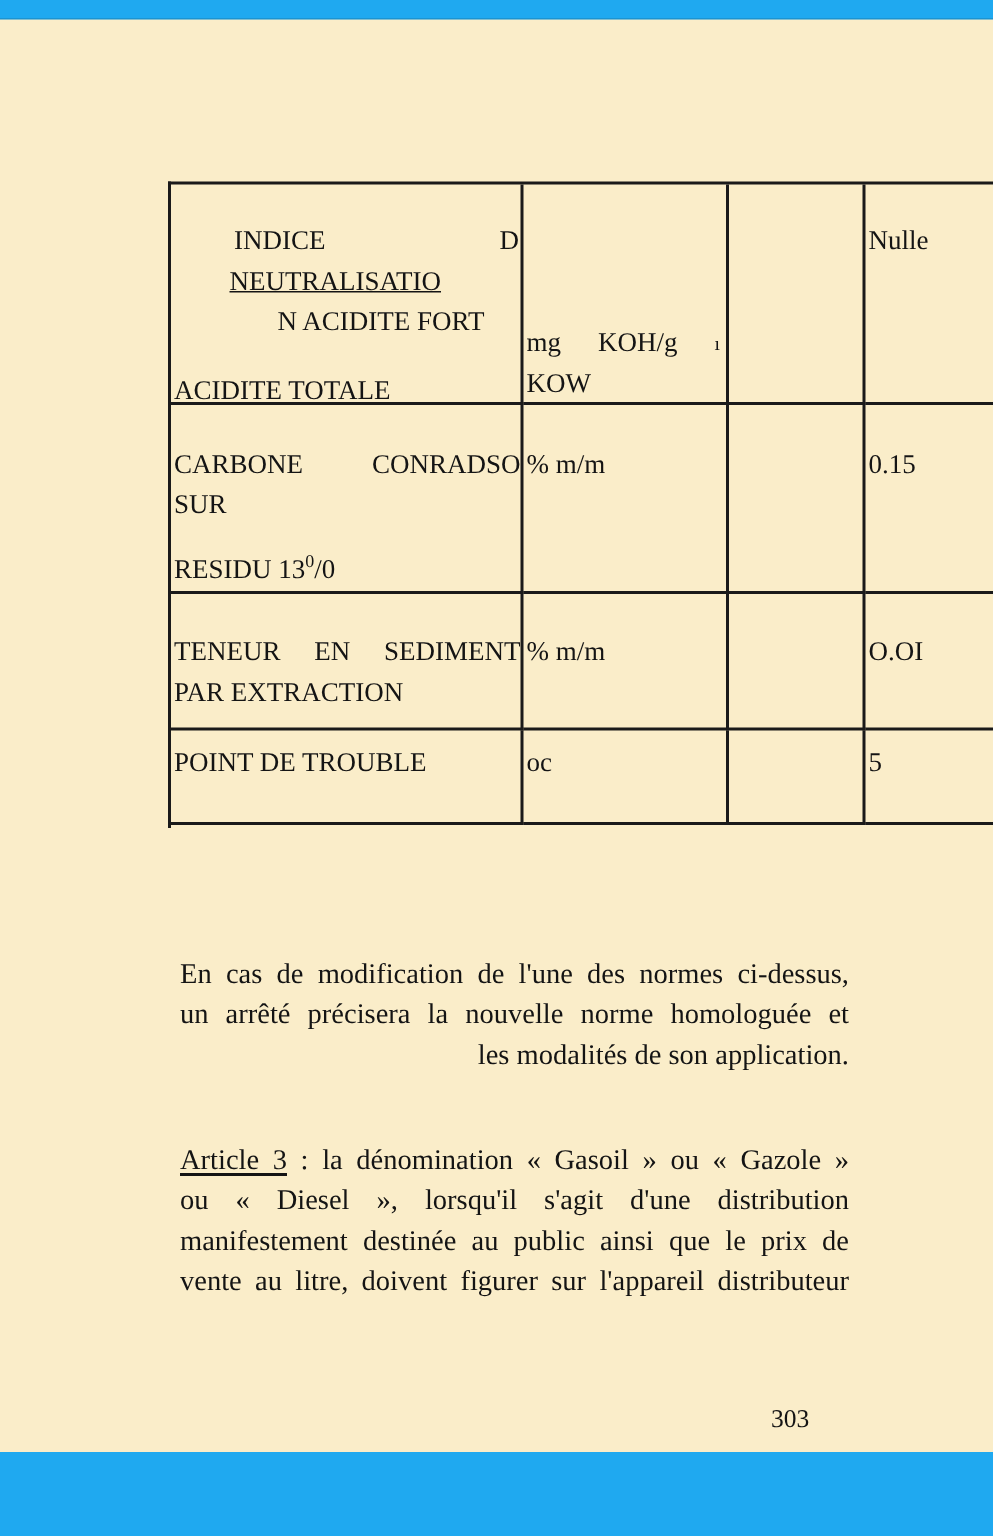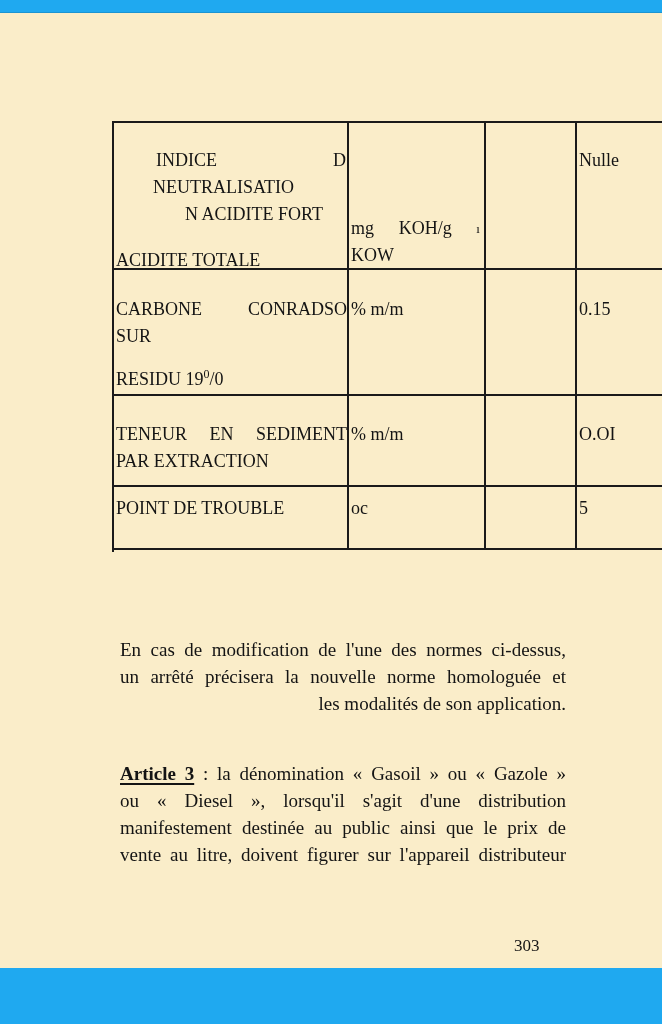--- a/index.html
+++ b/index.html
@@ -31,33 +31,33 @@
     border-right:2px solid #1A1A1A;
     border-bottom:2px solid #1A1A1A;
     overflow:hidden;
     padding-left:2px;
   }
   .cell.lastcol{border-right:none;}
   .jl{display:flex;justify-content:space-between;white-space:nowrap;}
   .pt22{padding-top:8px}.pt24{padding-top:24px}.pt25{padding-top:25px}
   .pt26{padding-top:26px}.pt92{padding-top:92px}
   .ind40{padding-left:40px;padding-right:1px;}
-  .ml81{margin-left:37px;white-space:nowrap;}
+  .ml81{margin-left:37px;white-space:nowrap;text-decoration:underline;}
   .ml69{margin-left:69px;white-space:nowrap;}
   .sp19{height:19px}.sp16{height:16px}
   .unitline{padding-right:4px;}
   .artifact{font-size:13px;line-height:27px;}
   sup{font-size:12px;line-height:0;}
 
   
   .para{position:absolute;left:120px;width:446px;font-size:19px;line-height:27px;}
   .p1{top:636px}.p2{top:760px}
   .pline{text-align:justify;text-align-last:justify;}
   .pline-left{text-align:right;}
-  .article{font-weight:bold;text-decoration:underline;text-decoration-thickness:2px;text-underline-offset:3px;}
+  .article{font-weight:normal;text-decoration:underline;text-decoration-thickness:2px;text-underline-offset:3px;}
 
   .page-number{position:absolute;left:514px;top:936px;font-size:17px;}
 </style>
 </head>
 <body>
 
 <div class="bar bar-top"></div>
 
 <div class="spec-table">
 
@@ -84,21 +84,21 @@
     <div>Nulle</div>
   </div>
 
   <div class="cell pt26">
     <div class="jl">
       <span>CARBONE</span>
       <span>CONRADSO</span>
     </div>
     <div>SUR</div>
     <div class="sp16"></div>
-    <div><span>RESIDU 19</span><sup>0</sup><span>/0</span></div>
+    <div><span>RESIDU 13</span><sup>0</sup><span>/0</span></div>
   </div>
   <div class="cell pt26">
     <div>% m/m</div>
   </div>
   <div class="cell"></div>
   <div class="cell lastcol pt26">
     <div>0.15</div>
   </div>
 
   <div class="cell pt25">

